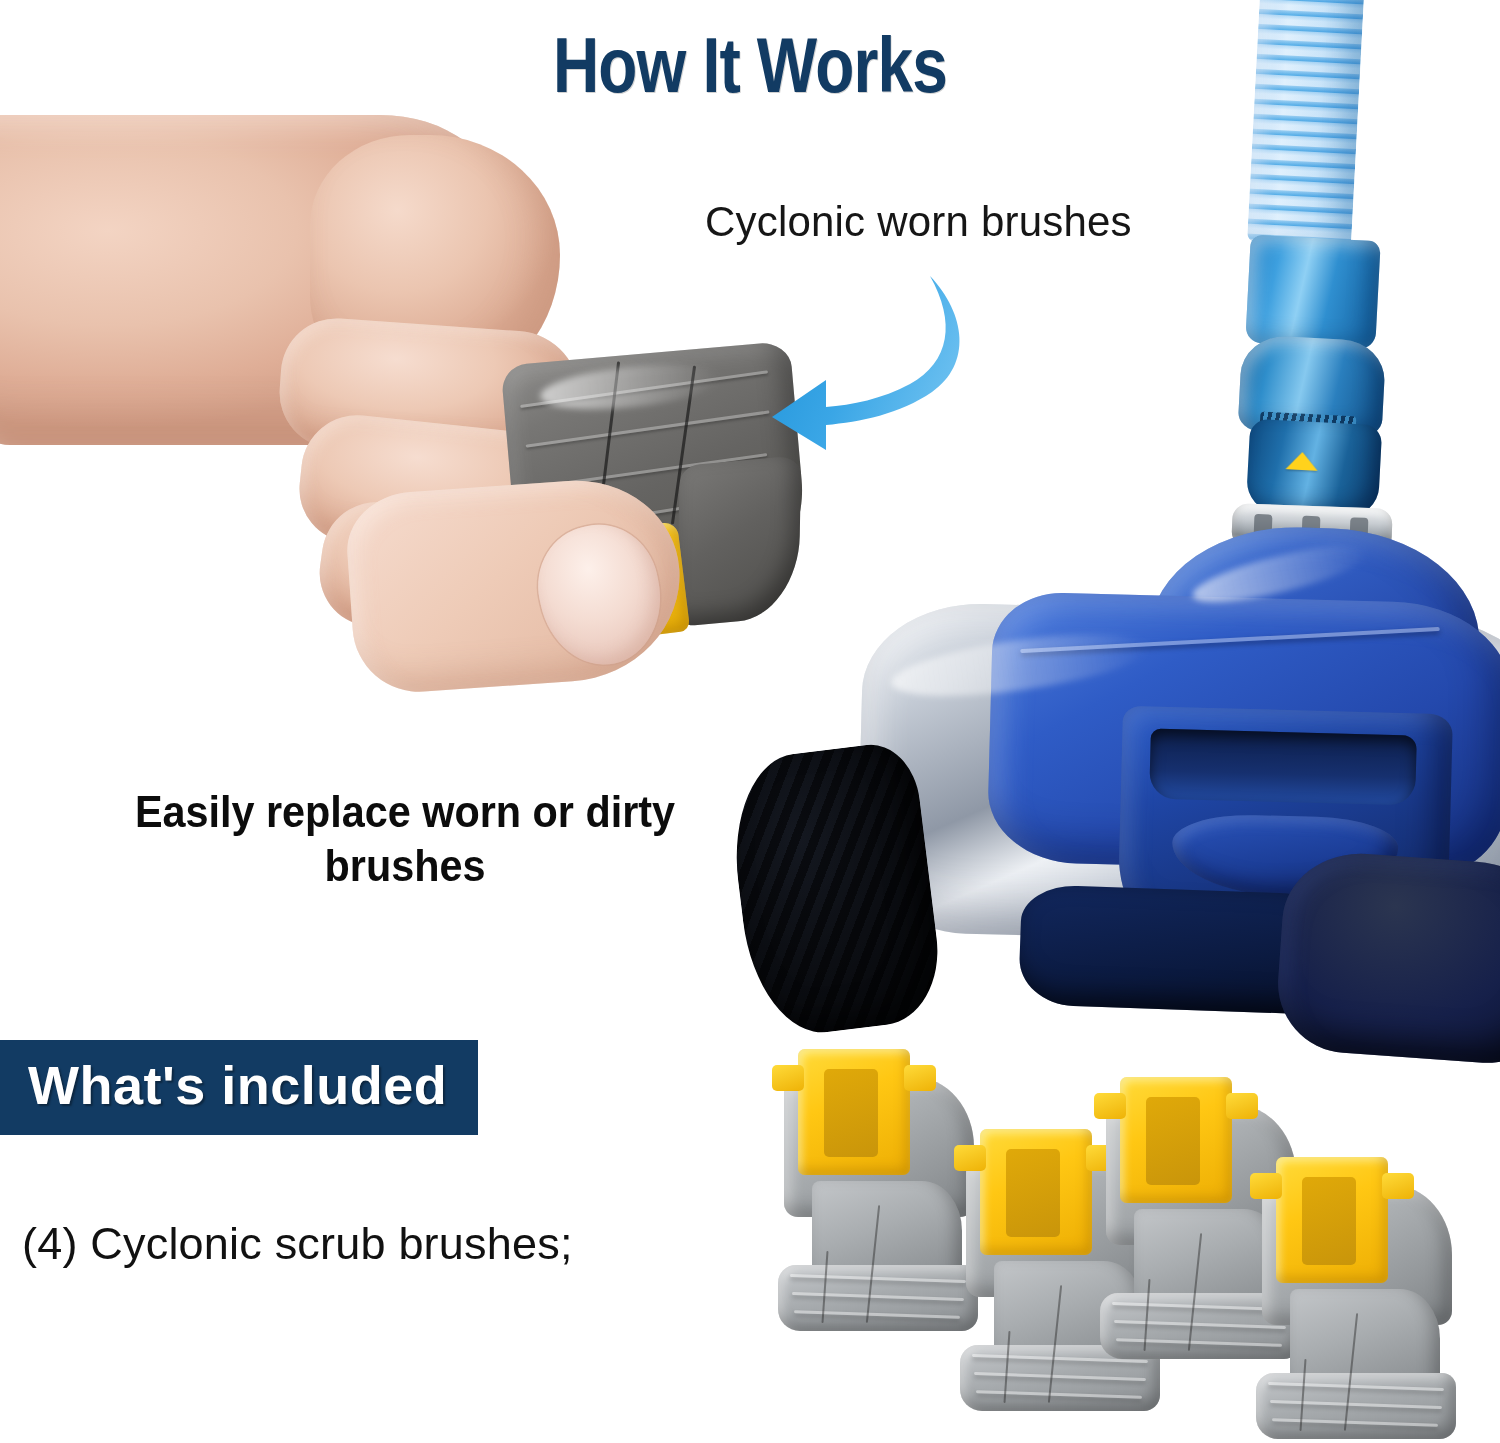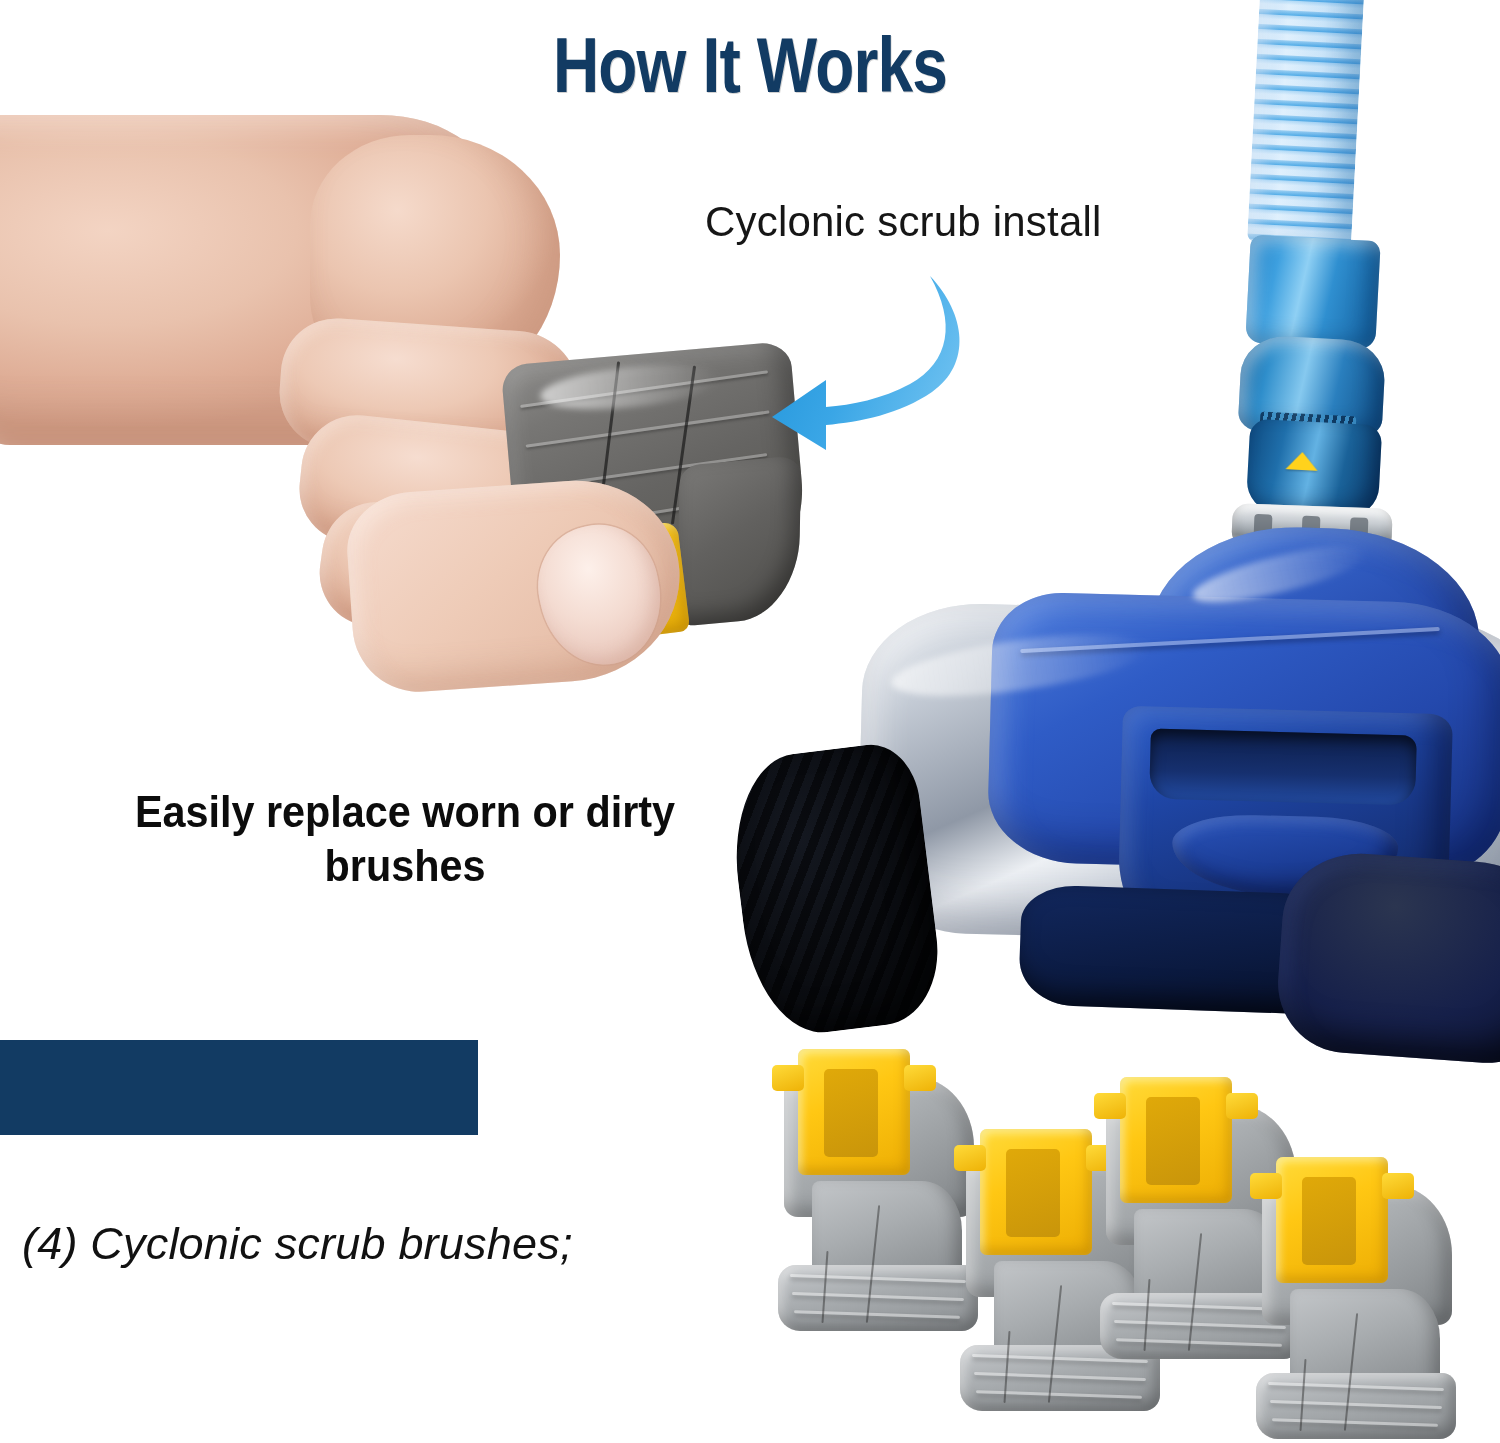--- a/index.html
+++ b/index.html
@@ -262,21 +262,21 @@
   .banner-text{
     position:absolute;left:28px;top:1054px;
     color:#ffffff;font-weight:700;font-size:54px;
     letter-spacing:.5px;white-space:nowrap;
     text-shadow:2px 2px 2px rgba(0,0,0,.35);
   }
 
   
   .bullet{
     position:absolute;left:22px;
-    font-size:45px;color:#111;white-space:nowrap;letter-spacing:.2px;font-style:italic;
+    font-size:45px;color:#111;white-space:nowrap;letter-spacing:.2px;
   }
   .bullet.b1{top:1218px;}
   .bullet.b2{top:1338px;}
 
   
   .caption{
     position:absolute;left:60px;top:785px;width:690px;
     text-align:center;color:#0c0c0c;
     font-weight:700;font-size:44px;line-height:1.22;
     font-family:"Liberation Sans Narrow","Liberation Sans",sans-serif;
@@ -355,21 +355,21 @@
         <div class="bh-clip-inner"></div>
         <div class="bh-clip-tab"></div>
       </div>
       <div class="gloss" style="left:40px;top:24px;width:180px;height:40px;transform:rotate(-6deg);"></div>
     </div>
 
     <div class="thumb"></div>
     <div class="thumbnail-plate"></div>
   </div>
 
-  <div class="callout-label">Cyclonic scrub install</div>
+  <div class="callout-label">Cyclonic worn brushes</div>
 
   <div class="arrow-wrap">
     <svg width="270" height="200" viewBox="0 0 270 200" aria-hidden="true">
       <defs>
         <linearGradient id="arrGrad" x1="0" y1="0" x2="1" y2="0.4">
           <stop offset="0%" stop-color="#1f93d9"></stop>
           <stop offset="55%" stop-color="#3aa6e6"></stop>
           <stop offset="100%" stop-color="#66bdef"></stop>
         </linearGradient>
       </defs>
@@ -405,20 +405,21 @@
     <div class="gloss" style="left:170px;top:650px;width:260px;height:50px;transform:rotate(-8deg);"></div>
     <div class="gloss" style="left:470px;top:566px;width:180px;height:36px;transform:rotate(-14deg);"></div>
   </div>
 
   <div class="caption">
     <div>Easily replace worn or dirty</div>
     <div>brushes</div>
   </div>
 
   <div class="banner"></div>
+  <div class="banner-text">What's included</div>
 
   <div class="bullet b1">(4) Cyclonic scrub brushes;</div>
 
   <div class="brush-row">
 
     <div class="bu" style="left:0px;top:0px;">
       <div class="back"></div>
       <div class="neck"></div>
       <div class="foot">
         <div class="foot-rib" style="left:12px;top:12px;width:176px;transform:rotate(2deg);"></div>

